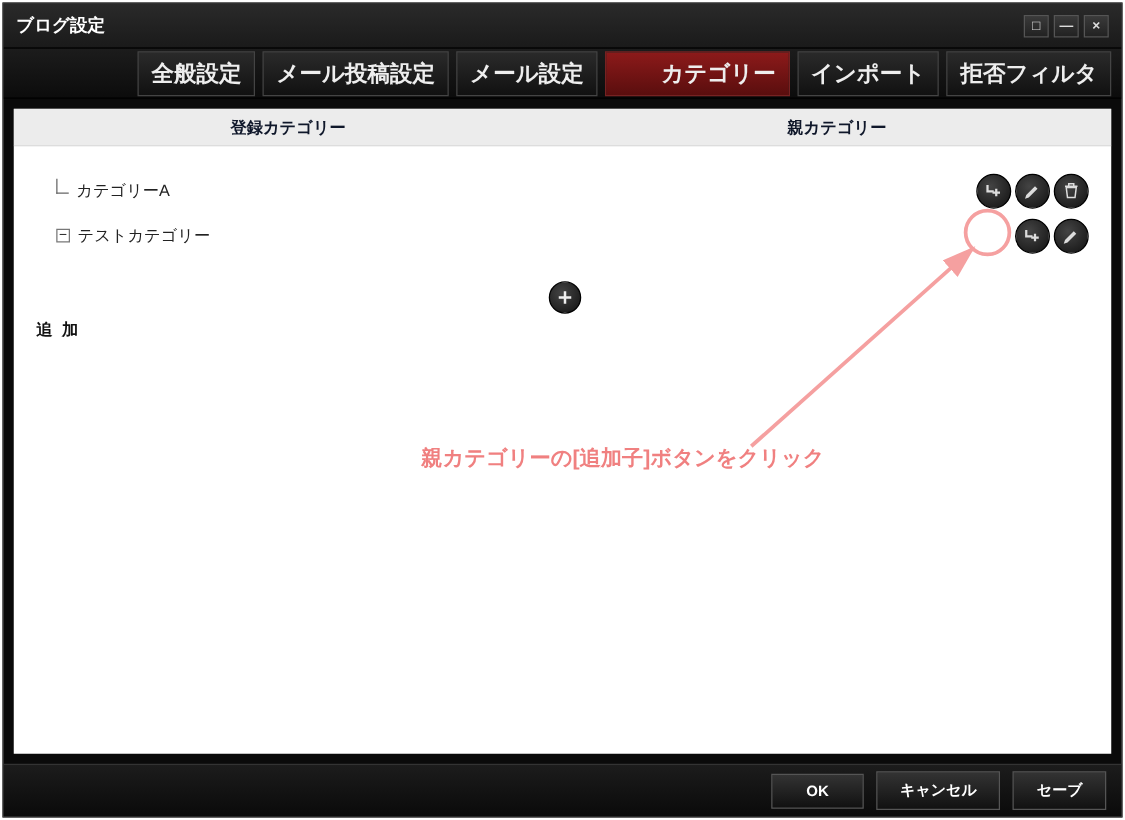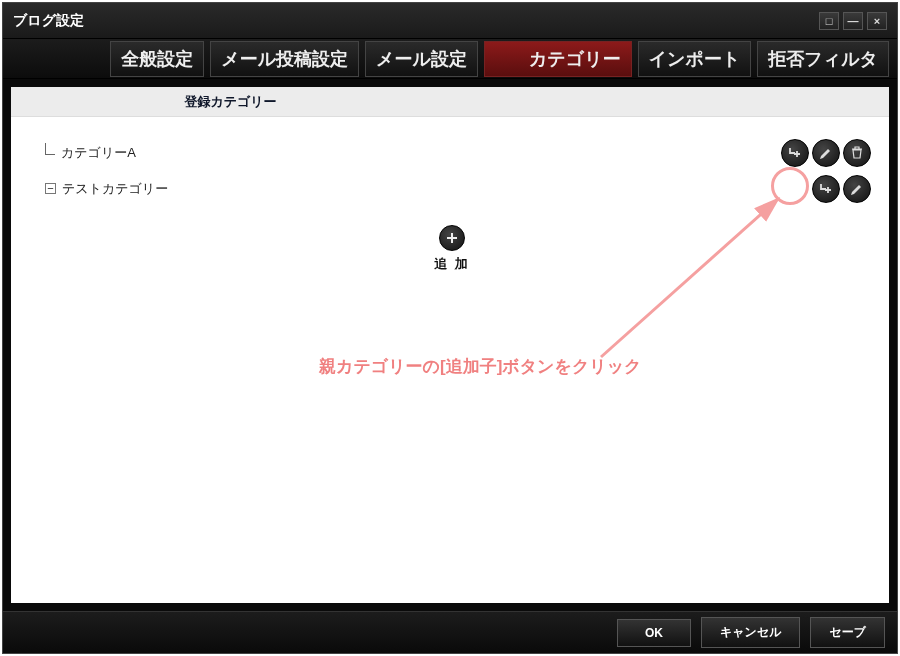--- a/index.html
+++ b/index.html
@@ -145,21 +145,21 @@
   background: radial-gradient(circle at 40% 35%, #444, #111);
   border: 1px solid #000;
   display: flex;
   align-items: center;
   justify-content: center;
   cursor: pointer;
 }
 .circ-btn svg { width: 16px; height: 16px; }
 .add-center {
   margin-top: 18px;
-  text-align: center;
+  text-align: left;
 }
 .add-center .circ-btn { margin: 0 auto; width:26px; height:26px;}
 .add-center .lbl {
   font-size: 13px;
   font-weight: bold;
   color: #111;
   margin-top: 4px;
   letter-spacing: 2px;
 }
 .annotation-circle {
@@ -227,20 +227,21 @@
     <button class="tab-btn">メール設定</button>
     <button class="tab-btn active">カテゴリー</button>
     <button class="tab-btn">インポート</button>
     <button class="tab-btn">拒否フィルタ</button>
   </div>
 
   <div class="content">
 
     <div class="col-header">
       <div class="col-left">登録カテゴリー</div>
+      <div class="col-right">親カテゴリー</div>
     </div>
 
     <div class="tree-area">
 
       <div class="tree-row indent1">
         <div class="tree-label">
           <span class="tree-conn"></span>
           <span>カテゴリーA</span>
         </div>
         <div class="row-actions">
@@ -297,21 +298,21 @@
 
     <div class="annotation-circle" style="left:760px; top:80px;"></div>
     <svg class="annotation-arrow" style="left:550px; top:100px;">
       <defs>
         <marker id="ah" markerWidth="10" markerHeight="10" refX="8" refY="3" orient="auto">
           <path d="M0,0 L0,6 L9,3 z" fill="#f5a0a0"></path>
         </marker>
       </defs>
       <line x1="40" y1="170" x2="217" y2="12" stroke="#f5a0a0" stroke-width="3" marker-end="url(#ah)"></line>
     </svg>
-    <div class="annotation-text" style="left:308px; top:268px;">親カテゴリーの[追加子]ボタンをクリック</div>
+    <div class="annotation-text" style="left:326px; top:268px;">親カテゴリーの[追加子]ボタンをクリック</div>
 
   </div>
 
   <div class="bottom-bar">
     <button class="foot-btn">OK</button>
     <button class="foot-btn">キャンセル</button>
     <button class="foot-btn">セーブ</button>
   </div>
 
 </div>

